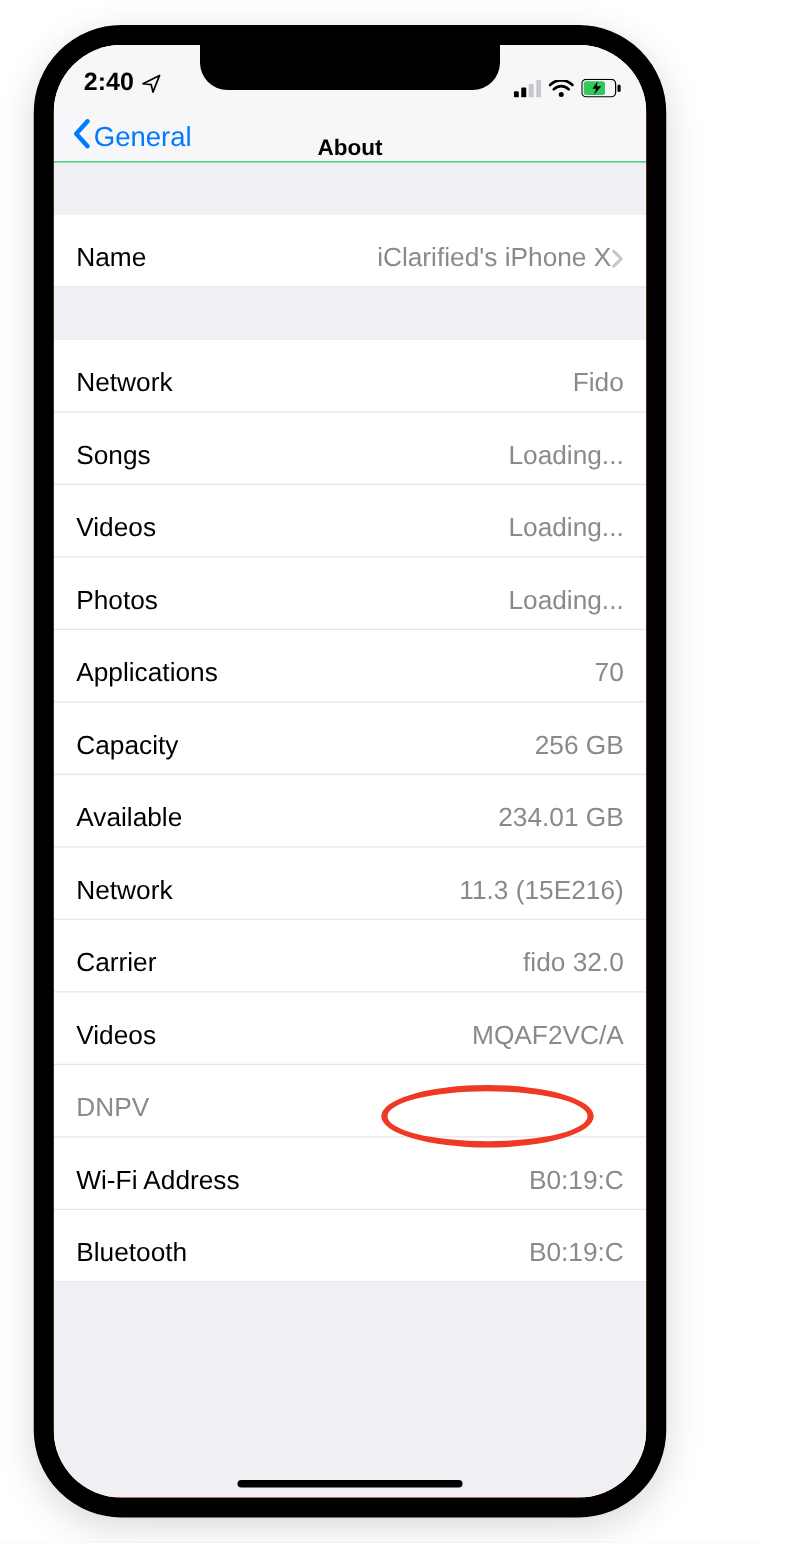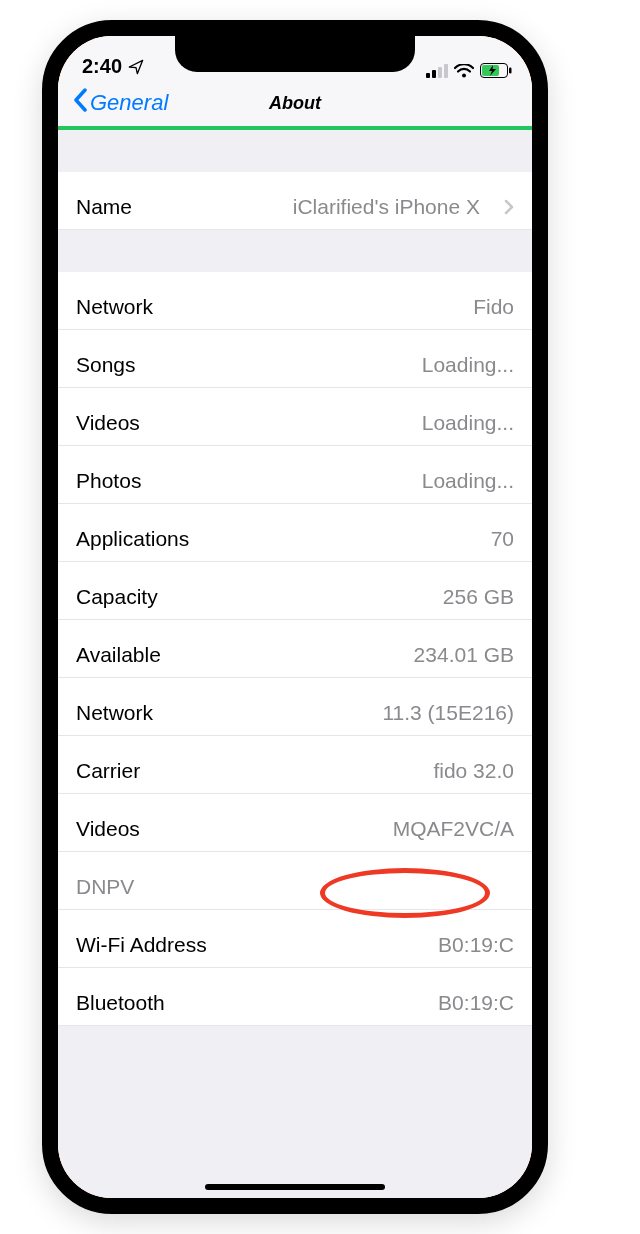--- a/index.html
+++ b/index.html
@@ -10,21 +10,21 @@
     font-family: -apple-system, "Helvetica Neue", Helvetica, Arial, sans-serif;
     width: 640px;
     height: 1234px;
     position: relative;
     overflow: hidden;
   }
 
   
   .device-frame {
     position: absolute;
-    left: 42px;
+    left: 27px;
     top: 20px;
     width: 506px;
     height: 1194px;
     border: 16px solid #000;
     border-radius: 70px;
     background: #f97316;
     box-shadow: 0 8px 30px rgba(0,0,0,0.15);
     overflow: hidden;
   }
   .notch {
@@ -63,26 +63,25 @@
     background: #f7f7fa;
   }
   .status-left { display:flex; align-items:center; gap:6px; }
   .status-right { display:flex; align-items:center; gap:6px; }
   .loc-icon svg, .wifi-icon svg, .cell-icon svg, .batt-icon svg { display:block; }
 
   
   .nav-header {
     height: 50px;
     display: flex;
-    align-items: center;
+    align-items: flex-end;
     padding: 0 8px;
     background: #f7f7fa;
-    border-bottom: 4px solid #22c55e;
+    border-bottom: 1px solid #22c55e;
     position: relative;
-    font-style: italic;
   }
   .back-btn {
     display: flex;
     align-items: center;
     color: #007aff;
     font-size: 22px;
     font-weight: 400;
     padding: 4px 6px;
     cursor: pointer;
   }
@@ -110,21 +109,21 @@
     align-items: center;
     justify-content: space-between;
     min-height: 58px;
     padding: 12px 18px 0 18px;
     border-bottom: 1px solid #e5e5ea;
     font-size: 21px;
   }
   .row:last-child { border-bottom: 1px solid #e5e5ea; }
   .row .label { color: #000; font-weight: 400; }
   .row .value { color: #8a8a8e; text-align: right; font-weight: 400; }
-  .row.linkrow .value-wrap { display:flex; align-items:center; gap:24px; }
+  .row.linkrow .value-wrap { display:flex; align-items:center; gap:0; }
   .chev-right svg { display:block; }
   .disclosure { color:#c7c7cc; }
 
   
   .annot {
     position: absolute;
     border: 5px solid #ee3a24;
     width: 170px;
     height: 50px;
     border-radius: 50%;

